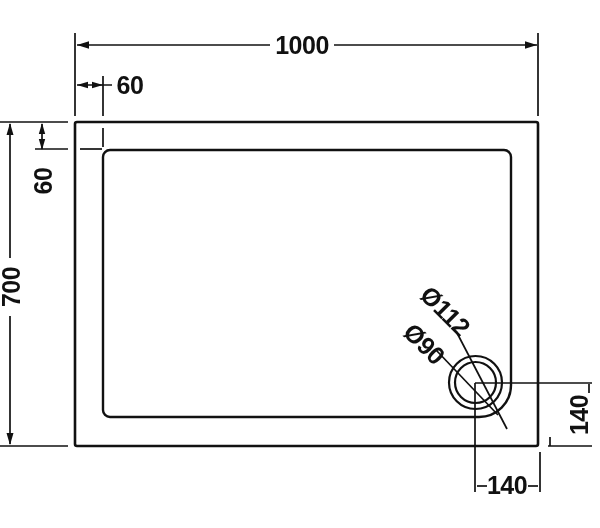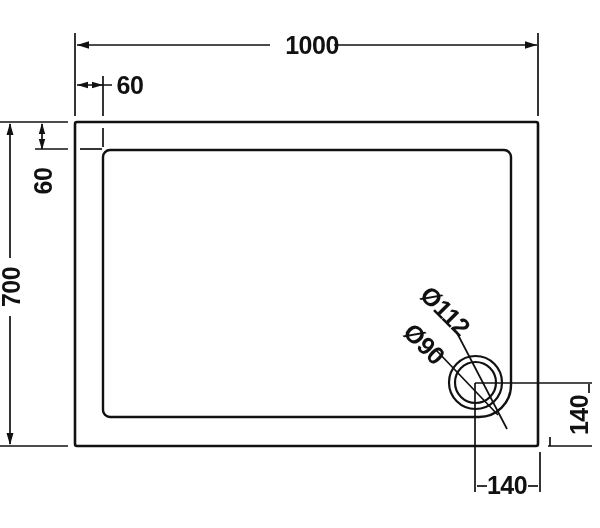--- a/index.html
+++ b/index.html
@@ -87,21 +87,21 @@
       <g>
         <line x1="475" y1="383" x2="475" y2="492"></line>
         <line x1="540" y1="452" x2="540" y2="492"></line>
         <line x1="477" y1="486" x2="487" y2="486"></line>
         <line x1="528" y1="486" x2="538" y2="486"></line>
       </g>
 
     </g>
   </svg>
 
-  <div class="dim-label" style="left:312px;top:45px;text-align:right;">1000</div>
+  <div class="dim-label" style="left:302px;top:45px;text-align:right;">1000</div>
 
   <div class="dim-label rot-ccw" style="left:11px;top:287px;">700</div>
 
   <div class="dim-label" style="left:130px;top:85px;">60</div>
 
   <div class="dim-label rot-ccw" style="left:43px;top:181px;">60</div>
 
   <div class="dim-label rot-ccw" style="left:579px;top:415px;">140</div>
 
   <div class="dim-label" style="left:507px;top:485px;">140</div>

